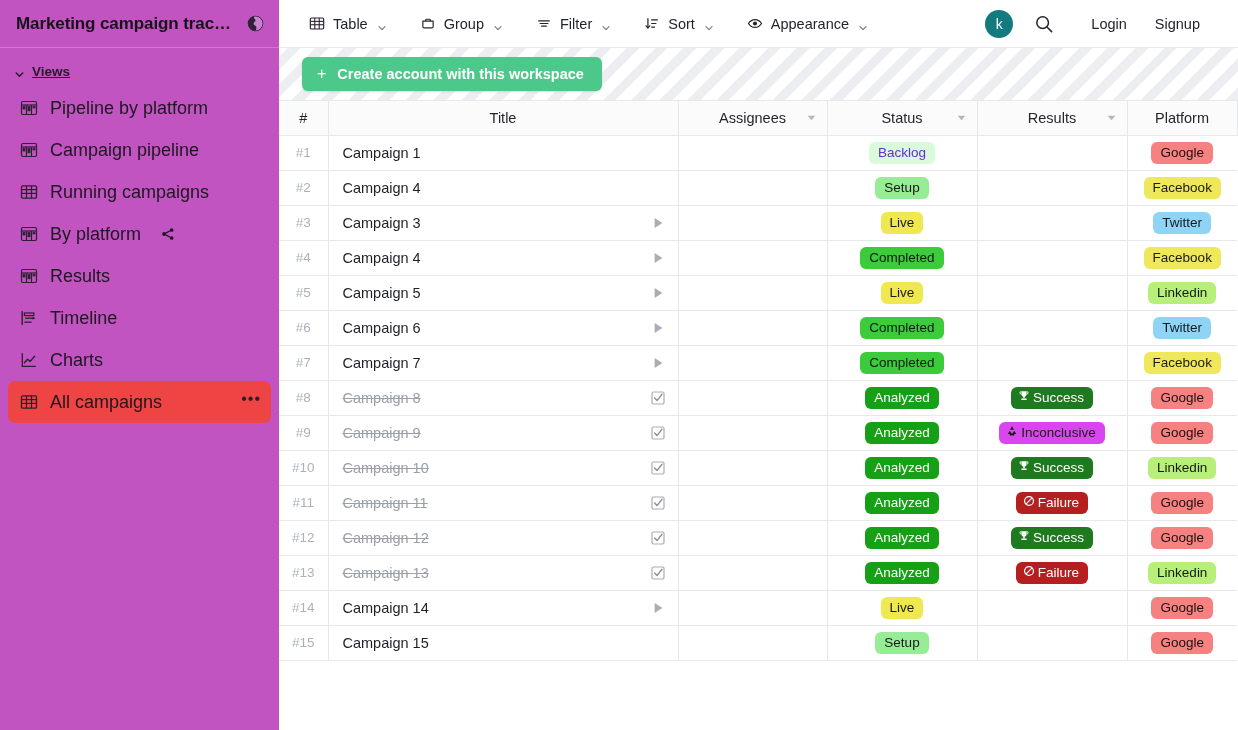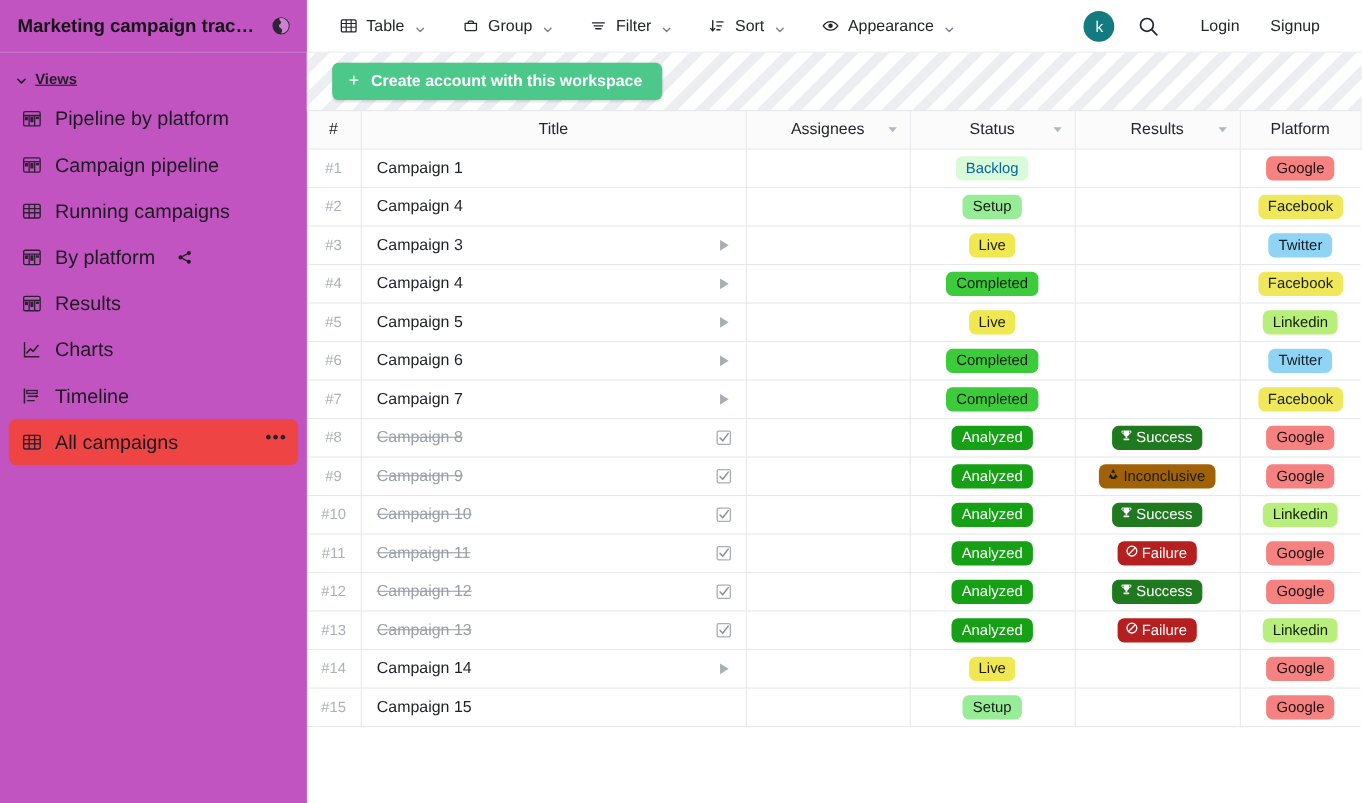--- a/index.html
+++ b/index.html
@@ -396,37 +396,37 @@
               <rect x="2.6" y="7.1" width="2.8" height="3.3" fill="#2a2030"></rect>
               <rect x="7.6" y="7.1" width="2.8" height="5" fill="#2a2030"></rect>
               <rect x="12.6" y="7.1" width="2.8" height="2.2" fill="#2a2030"></rect>
             </svg>
           </span>
           <span class="sb-item-label">Results</span>
         </div>
         <div class="sb-item">
           <span class="sb-item-icon">
             <svg width="18" height="18" viewBox="0 0 18 18">
-              <path d="M2.3 2.6v12.8h13" fill="none" stroke="#2a2030" stroke-width="1.3" stroke-linecap="round"></path>
-              <path d="M4.4 11.8 7.6 8.2l2.6 2.2 4.4-5.2" fill="none" stroke="#2a2030" stroke-width="1.4" stroke-linecap="round" stroke-linejoin="round"></path>
-            </svg>
-          </span>
-          <span class="sb-item-label">Charts</span>
-        </div>
-        <div class="sb-item">
-          <span class="sb-item-icon">
-            <svg width="18" height="18" viewBox="0 0 18 18">
               <path d="M2.2 2.6v12.8" stroke="#2a2030" stroke-width="1.4" stroke-linecap="round"></path>
               <rect x="4.4" y="4.0" width="9.4" height="2.6" fill="none" stroke="#2a2030" stroke-width="1.2"></rect>
               <line x1="5.2" y1="9.2" x2="14.6" y2="9.2" stroke="#2a2030" stroke-width="1.3"></line>
               <path d="M12.6 7.6 15 9.2l-2.4 1.6z" fill="#2a2030"></path>
               <line x1="4.4" y1="13.2" x2="11.5" y2="13.2" stroke="#2a2030" stroke-width="1.3"></line>
             </svg>
           </span>
           <span class="sb-item-label">Timeline</span>
+        </div>
+        <div class="sb-item">
+          <span class="sb-item-icon">
+            <svg width="18" height="18" viewBox="0 0 18 18">
+              <path d="M2.3 2.6v12.8h13" fill="none" stroke="#2a2030" stroke-width="1.3" stroke-linecap="round"></path>
+              <path d="M4.4 11.8 7.6 8.2l2.6 2.2 4.4-5.2" fill="none" stroke="#2a2030" stroke-width="1.4" stroke-linecap="round" stroke-linejoin="round"></path>
+            </svg>
+          </span>
+          <span class="sb-item-label">Charts</span>
         </div>
         <div class="sb-item selected">
           <span class="sb-item-icon">
             <svg width="18" height="18" viewBox="0 0 18 18">
               <rect x="1.5" y="2.8" width="15" height="12.4" rx="1.3" fill="none" stroke="#2a2030" stroke-width="1.3"></rect>
               <line x1="1.5" y1="6.6" x2="16.5" y2="6.6" stroke="#2a2030" stroke-width="1.2"></line>
               <line x1="1.5" y1="10.4" x2="16.5" y2="10.4" stroke="#2a2030" stroke-width="1.2"></line>
               <line x1="6.5" y1="2.8" x2="6.5" y2="15.2" stroke="#2a2030" stroke-width="1.2"></line>
               <line x1="11.5" y1="2.8" x2="11.5" y2="15.2" stroke="#2a2030" stroke-width="1.2"></line>
             </svg>
@@ -589,21 +589,21 @@
         </thead>
         <tbody id="body-rows">
             <tr>
               <td class="num">#1</td>
               <td>
                 <div class="title-cell">
                   <span class="title-text">Campaign 1</span>
                 </div>
               </td>
               <td class="center"></td>
-              <td class="center"><span class="badge" style="background:#d9fbd9;color:#0369a1">Backlog</span></td>
+              <td class="center"><span class="badge" style="background:#d9fbd9;color:#6d28d9">Backlog</span></td>
               <td class="center"></td>
               <td class="center" style="border-right: none;"><span class="badge" style="background:#f58181;color:#1c1010">Google</span></td>
             </tr>
             <tr>
               <td class="num">#2</td>
               <td>
                 <div class="title-cell">
                   <span class="title-text">Campaign 4</span>
                 </div>
               </td>
@@ -728,21 +728,21 @@
                   <span class="row-state">
                     <svg width="16" height="16" viewBox="0 0 16 16">
                       <rect x="2" y="2" width="12" height="12" rx="1.4" fill="none" stroke="#a9adb4" stroke-width="1.2"></rect>
                       <path d="M4.6 8.1 7 10.6l5-6.4" fill="none" stroke="#8c9198" stroke-width="1.4" stroke-linecap="round" stroke-linejoin="round"></path>
                     </svg>
                   </span>
                 </div>
               </td>
               <td class="center"></td>
               <td class="center"><span class="badge" style="background:#15a015;color:#ffffff">Analyzed</span></td>
-              <td class="center"><span class="badge with-ico" style="background:#a16207;color:#1a1a0d"><span class="bico"><svg width="12" height="12" viewBox="0 0 14 14">
+              <td class="center"><span class="badge with-ico" style="background:#d946ef;color:#1a1a0d"><span class="bico"><svg width="12" height="12" viewBox="0 0 14 14">
                       <path d="M7 1.6 9.3 5.6H4.7z" fill="#1a1a0d"></path>
                       <path d="M2.1 10.6 4.4 6.6l2.3 4z" fill="#1a1a0d"></path>
                       <path d="M11.9 10.6 9.6 6.6l-2.3 4z" fill="#1a1a0d"></path>
                       <rect x="4.4" y="10" width="5.2" height="2.2" fill="#1a1a0d"></rect>
                     </svg></span><span>Inconclusive</span></span></td>
               <td class="center" style="border-right: none;"><span class="badge" style="background:#f58181;color:#1c1010">Google</span></td>
             </tr>
             <tr>
               <td class="num">#10</td>
               <td>

